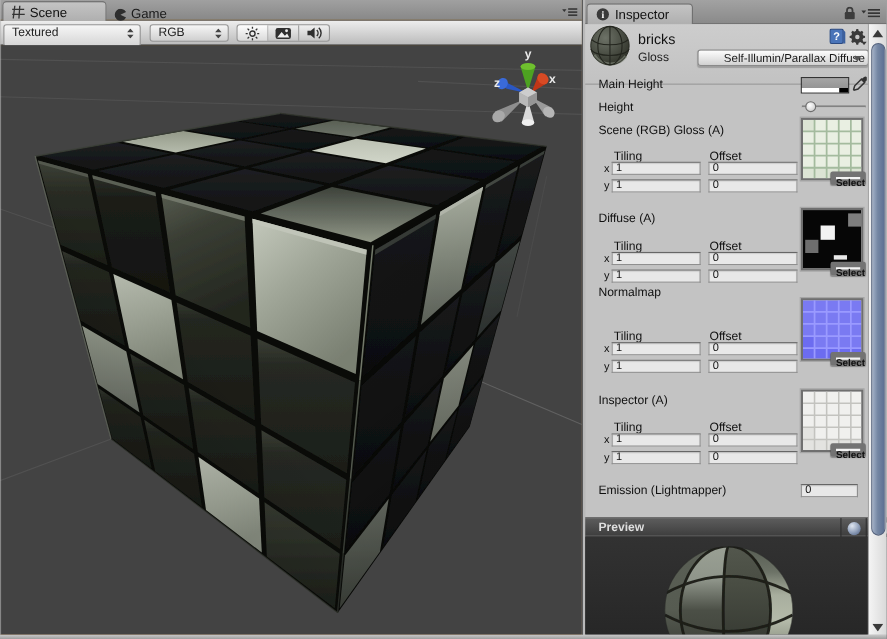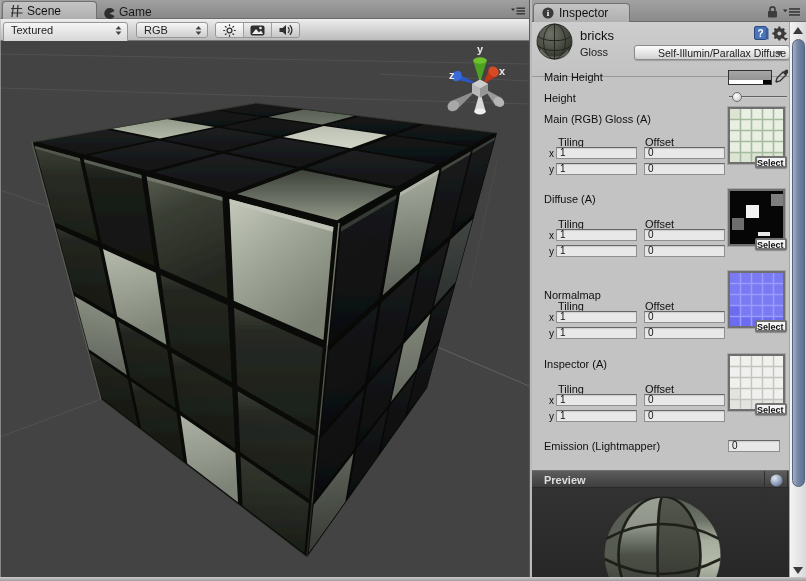--- a/index.html
+++ b/index.html
@@ -2,21 +2,21 @@
 <html><head><meta charset="utf-8"><style>
 *{margin:0;padding:0;box-sizing:border-box}
 body{width:806px;height:581px;overflow:hidden;font-family:"Liberation Sans",sans-serif;background:#a8a8a8}
 #root{position:relative;width:806px;height:581px;background:#a8a8a8}
 .abs{position:absolute}
 .tabstrip{position:absolute;left:0;top:0;right:0;height:19px;background:linear-gradient(#a0a0a0,#888);border-bottom:1px solid #6b6b6b}
 .tab{position:absolute;top:1px;height:18px;background:linear-gradient(#c4c4c4,#afafaf);border:1px solid #707070;border-bottom:none;border-radius:4px 4px 0 0;font-size:12px;color:#111;display:flex;align-items:center;padding:0 8px}
 .lbl{position:absolute;font-size:11px;color:#101010;white-space:nowrap}
 .inp{position:absolute;height:12px;background:#e8e8e8;border:1px solid #8f8f8f;border-top-color:#666;font-size:10px;color:#111;line-height:10px;padding-left:3px;box-shadow:inset 0 1px 1px rgba(0,0,0,0.12)}
 .thumb{position:absolute;width:57px;height:57px;border:2px solid #6f6f6f;outline:1px solid #a5a5a5}
-.sel{position:absolute;width:32px;height:12px;background:#f4f4f4;border:2px solid #737373;border-radius:2px;font-size:9px;font-weight:bold;color:#111;text-align:left;line-height:11px;box-shadow:0 1px 1px rgba(0,0,0,0.3)}
+.sel{position:absolute;width:32px;height:12px;background:#f4f4f4;border:5px solid #737373;border-radius:2px;font-size:9px;font-weight:bold;color:#111;text-align:left;line-height:11px;box-shadow:0 1px 1px rgba(0,0,0,0.3)}
 .dd{position:absolute;background:linear-gradient(#fdfdfd,#d2d2d2);border:1px solid #8a8a8a;border-radius:3px;font-size:10.5px;color:#1a1a1a;box-shadow:0 1px 1px rgba(0,0,0,0.2)}
 </style></head><body>
 <div id="root">
 <div class="abs" style="left:0;top:0;width:529px;height:577px;background:#a16207">
 <div class="tabstrip">
 <div class="tab" style="left:2px;width:95px;">
 <svg width="12" height="12" style="margin-right:4px" viewBox="0 0 12 12">
             <g stroke="#333" stroke-width="1.2" fill="none">
               <path d="M2.5,0 L1,12 M7,0 L6.2,12 M0,3.5 L11,3.5 M0,8 L11.5,8"></path>
             </g>
@@ -343,21 +343,21 @@
 <div class="abs" style="left:0;bottom:0;width:34px;height:4px;background:#fff"></div>
 <div class="abs" style="right:0;bottom:0;width:8px;height:4px;background:#000"></div>
       </div>
 <svg class="abs" style="left:243px;top:69px" width="13" height="16" viewBox="0 0 13 16">
         <path d="M10.5,1 a2,2 0 0,1 2.8,2.8 L11,6 L8,3 Z" fill="#333"></path>
         <path d="M8,3 L2,9 L1,12.5 L1.5,13 L5,12 L11,6 Z" fill="none" stroke="#333" stroke-width="1.4"></path>
       </svg>
 <span class="lbl" style="left:12px;top:92px">Height</span>
 <div class="abs" style="left:197px;top:96px;width:58px;height:2px;background:#616161;border-bottom:1px solid #d0d0d0"></div>
 <div class="abs" style="left:200px;top:92px;width:10px;height:10px;border-radius:50%;background:radial-gradient(circle at 40% 35%,#ffffff,#c2c2c2);border:1px solid #6e6e6e"></div>
-<span class="lbl" style="left:12px;top:113px">Main (RGB) Gloss (A)</span>
+<span class="lbl" style="left:12px;top:113px">Scene (RGB) Gloss (A)</span>
 <span class="lbl" style="left:26px;top:136px">Tiling</span>
 <span class="lbl" style="left:113px;top:136px">Offset</span>
 <span class="lbl" style="left:17px;top:148px;font-size:10px">x</span>
 <span class="lbl" style="left:17px;top:164px;font-size:10px">y</span>
 <div class="inp" style="left:24px;top:147px;width:81px">1</div>
 <div class="inp" style="left:112px;top:147px;width:81px">0</div>
 <div class="inp" style="left:24px;top:163px;width:81px">1</div>
 <div class="inp" style="left:112px;top:163px;width:81px">0</div>
 <div class="thumb" style="left:196px;top:107px"><svg width="53" height="53" viewBox="0 0 53 53">
           <rect width="53" height="53" fill="#e9efe2"></rect>
@@ -380,21 +380,21 @@
 <div class="inp" style="left:24px;top:245px;width:81px">1</div>
 <div class="inp" style="left:112px;top:245px;width:81px">0</div>
 <div class="thumb" style="left:196px;top:189px"><svg width="53" height="53" viewBox="0 0 53 53">
           <rect width="53" height="53" fill="#060606"></rect>
 <rect x="16" y="14" width="13" height="13" fill="#f2f2f2"></rect>
 <rect x="41" y="3" width="12" height="12" fill="#7e7e7e"></rect>
 <rect x="2" y="27" width="12" height="12" fill="#6e6e6e"></rect>
 <rect x="28" y="41" width="12" height="4" fill="#e8e8e8"></rect>
         </svg></div>
 <div class="sel" style="left:223px;top:238px">Select</div>
-<span class="lbl" style="left:12px;top:289px">Normalmap</span>
+<span class="lbl" style="left:12px;top:260px">Normalmap</span>
 <span class="lbl" style="left:26px;top:300px">Tiling</span>
 <span class="lbl" style="left:113px;top:300px">Offset</span>
 <span class="lbl" style="left:17px;top:312px;font-size:10px">x</span>
 <span class="lbl" style="left:17px;top:328px;font-size:10px">y</span>
 <div class="inp" style="left:24px;top:311px;width:81px">1</div>
 <div class="inp" style="left:112px;top:311px;width:81px">0</div>
 <div class="inp" style="left:24px;top:327px;width:81px">1</div>
 <div class="inp" style="left:112px;top:327px;width:81px">0</div>
 <div class="thumb" style="left:196px;top:271px"><svg width="53" height="53" viewBox="0 0 53 53">
           <rect width="53" height="53" fill="#7a7af2"></rect>

